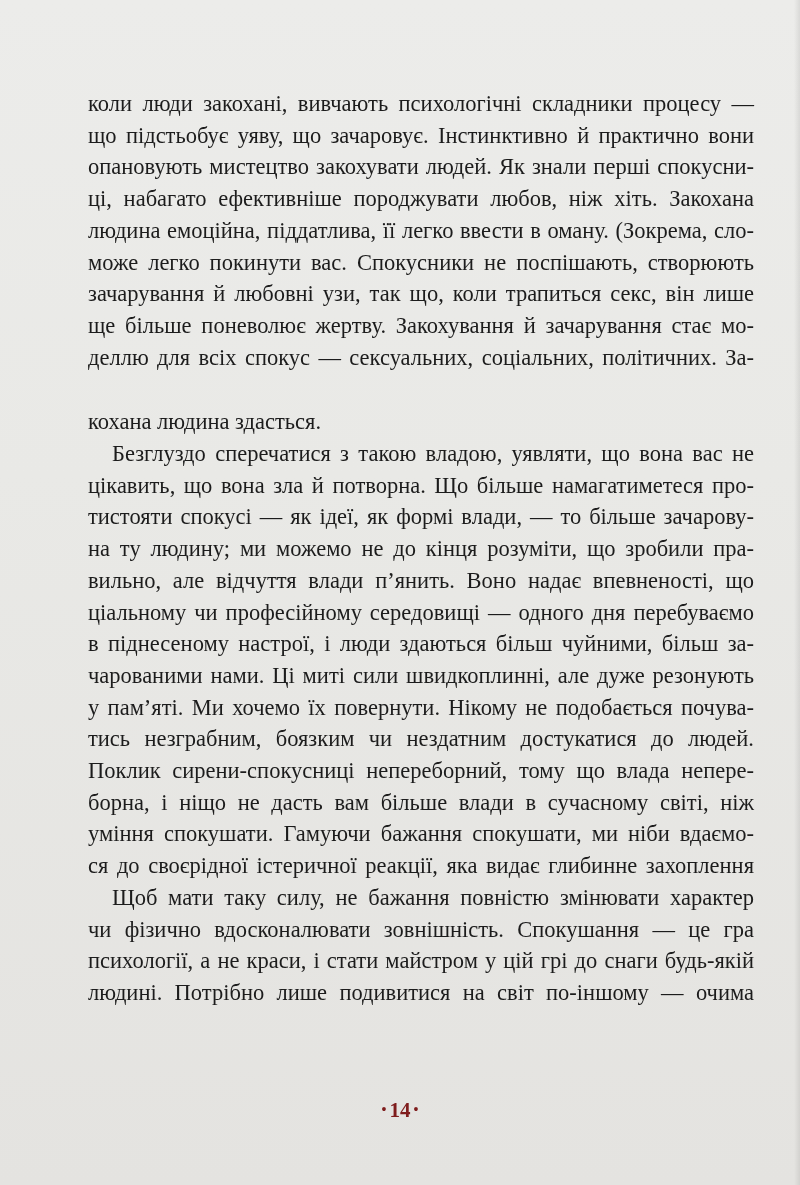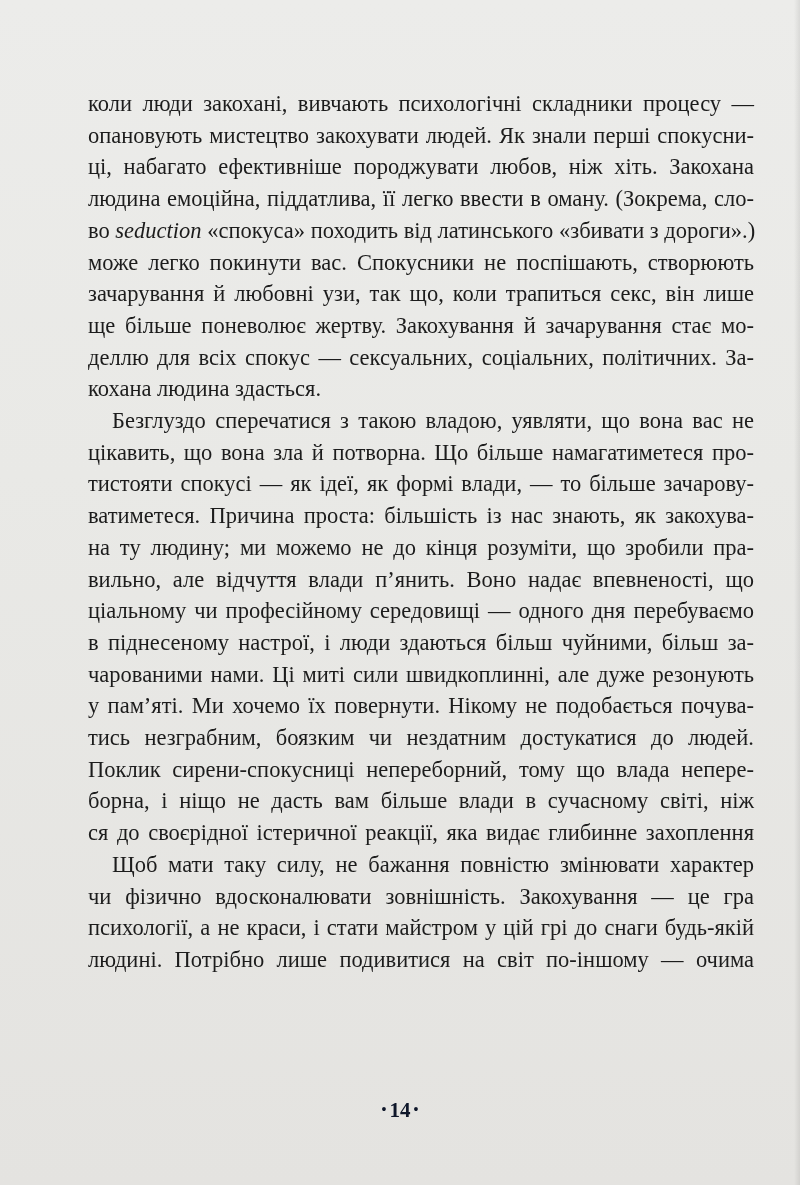--- a/index.html
+++ b/index.html
@@ -35,81 +35,82 @@
       margin: 0;
     }
     .line {
       display: block;
       white-space: nowrap;
       text-align: justify;
       text-align-last: justify;
     }
     .line.last {
       text-align-last: left;
+      margin-top: 33px;
     }
     .line.indent {
       text-indent: 24px;
     }
     .line em {
       font-style: italic;
     }
     .page-number {
       position: absolute;
       left: 0;
       width: 800px;
       top: 1098px;
       text-align: center;
       font-family: "Liberation Serif", "DejaVu Serif", serif;
       font-weight: bold;
       font-size: 21px;
-      color: #0f172a;
+      color: #7f1d1d;
     }
     .dot {
       font-size: 14px;
       vertical-align: 3px;
       padding: 0 3px;
     }
   </style>
 </head>
 <body>
 
 <div class="page-edge"></div>
 
 <div class="text-block" id="text-block">
     <div class="para">
       <span class="line">коли люди закохані, вивчають психологічні складники процесу —</span>
+      <span class="line">що підстьобує уяву, що зачаровує. Інстинктивно й практично вони</span>
       <span class="line">опановують мистецтво закохувати людей. Як знали перші спокусни-</span>
       <span class="line">ці, набагато ефективніше породжувати любов, ніж хіть. Закохана</span>
       <span class="line">людина емоційна, піддатлива, її легко ввести в оману. (Зокрема, сло-</span>
-      <span class="line">во <em>seduction</em> «спокуса» походить від латинського «збивати з дороги».)</span>
       <span class="line">може легко покинути вас. Спокусники не поспішають, створюють</span>
       <span class="line">зачарування й любовні узи, так що, коли трапиться секс, він лише</span>
       <span class="line">ще більше поневолює жертву. Закохування й зачарування стає мо-</span>
       <span class="line">деллю для всіх спокус — сексуальних, соціальних, політичних. За-</span>
       <span class="line last">кохана людина здасться.</span>
     </div>
     <div class="para">
       <span class="line indent">Безглуздо сперечатися з такою владою, уявляти, що вона вас не</span>
       <span class="line">цікавить, що вона зла й потворна. Що більше намагатиметеся про-</span>
       <span class="line">тистояти спокусі — як ідеї, як формі влади, — то більше зачарову-</span>
-      <span class="line">ватиметеся. Причина проста: більшість із нас знають, як закохува-</span>
       <span class="line">на ту людину; ми можемо не до кінця розуміти, що зробили пра-</span>
       <span class="line">вильно, але відчуття влади п’янить. Воно надає впевненості, що</span>
       <span class="line">ціальному чи професійному середовищі — одного дня перебуваємо</span>
       <span class="line">в піднесеному настрої, і люди здаються більш чуйними, більш за-</span>
       <span class="line">чарованими нами. Ці миті сили швидкоплинні, але дуже резонують</span>
       <span class="line">у пам’яті. Ми хочемо їх повернути. Нікому не подобається почува-</span>
       <span class="line">тись незграбним, боязким чи нездатним достукатися до людей.</span>
       <span class="line">Поклик сирени-спокусниці непереборний, тому що влада непере-</span>
       <span class="line">борна, і ніщо не дасть вам більше влади в сучасному світі, ніж</span>
+      <span class="line">уміння спокушати. Гамуючи бажання спокушати, ми ніби вдаємо-</span>
       <span class="line">ся до своєрідної істеричної реакції, яка видає глибинне захоплення</span>
     </div>
     <div class="para">
       <span class="line indent">Щоб мати таку силу, не бажання повністю змінювати характер</span>
-      <span class="line">чи фізично вдосконалювати зовнішність. Закохування — це гра</span>
+      <span class="line">чи фізично вдосконалювати зовнішність. Спокушання — це гра</span>
       <span class="line">психології, а не краси, і стати майстром у цій грі до снаги будь-якій</span>
       <span class="line">людині. Потрібно лише подивитися на світ по-іншому — очима</span>
     </div>
   </div>
 
 <div class="page-number">
   <span class="dot">•</span><span>14</span><span class="dot">•</span>
 </div>
 
 </body></html>

